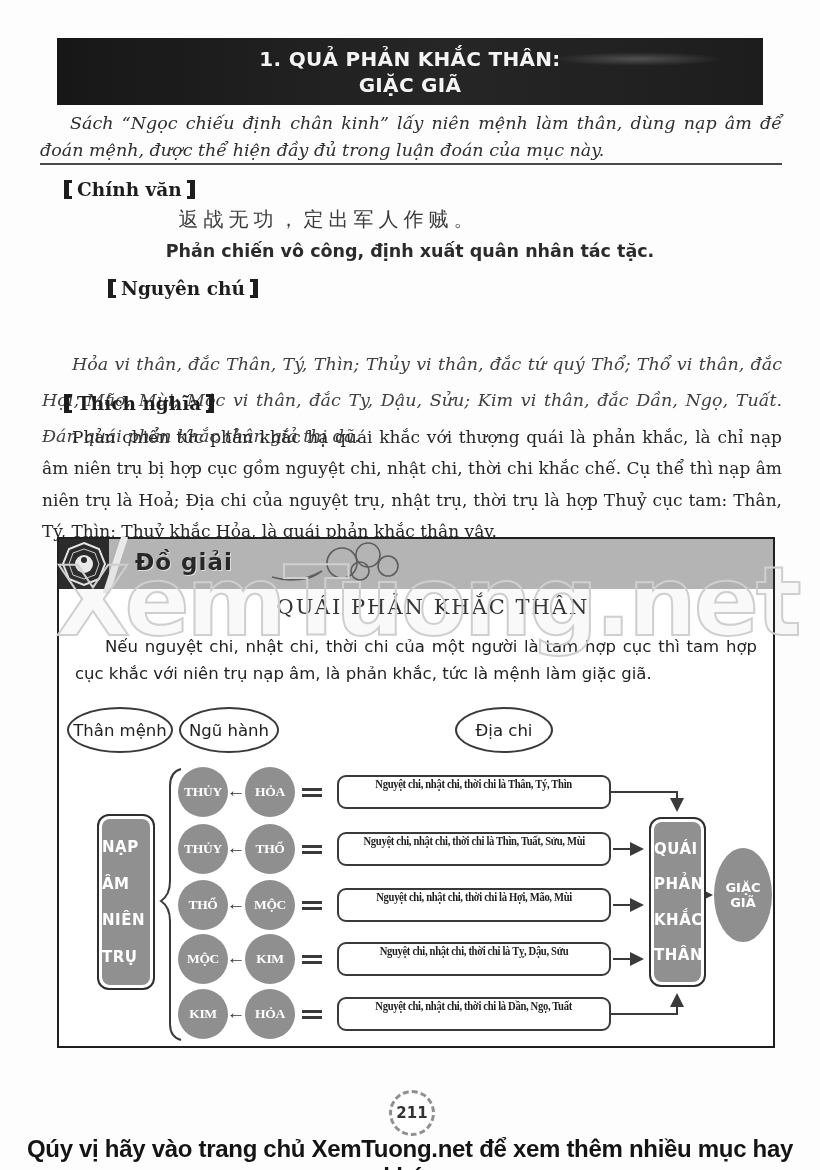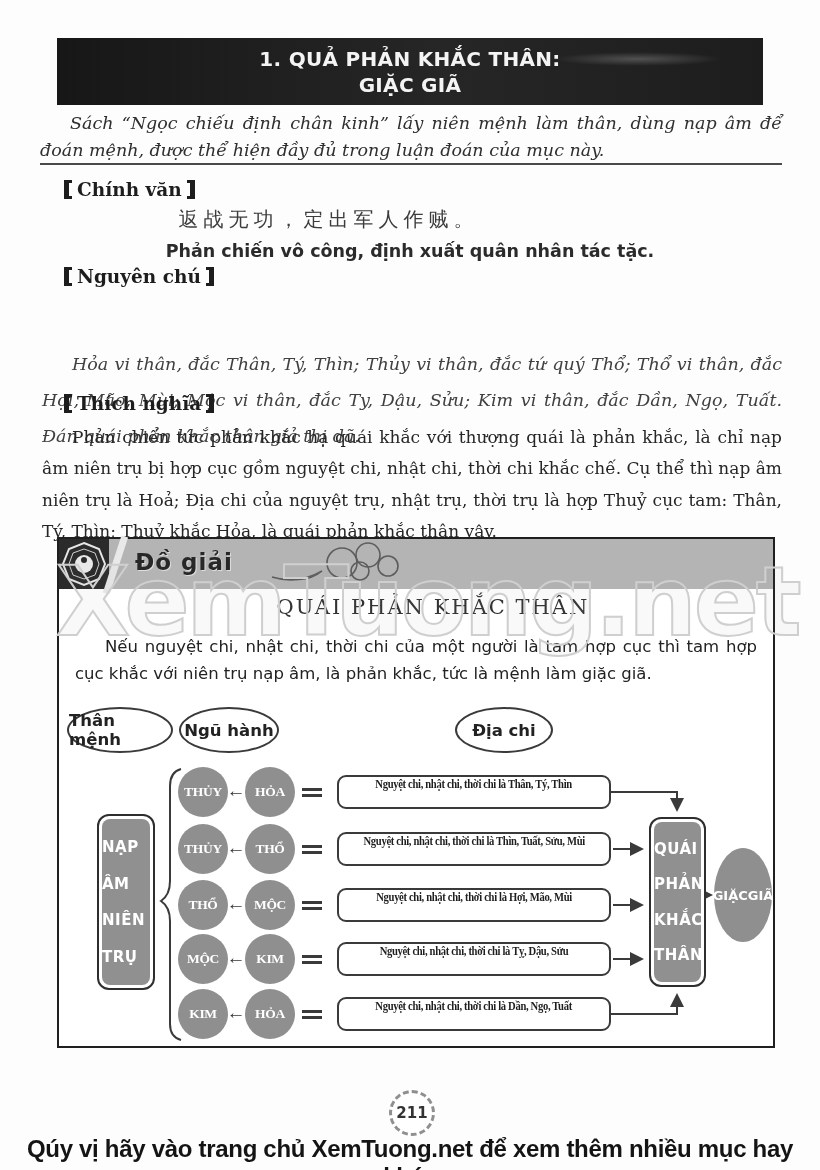--- a/index.html
+++ b/index.html
@@ -49,21 +49,21 @@
                font-weight:bold; font-size:96px; letter-spacing:-3px; white-space:nowrap;
                color:rgba(130,130,130,.05); -webkit-text-stroke:2px #cfcfcf; }
 
   .dtitle { position:absolute; left:0; top:56px; width:100%; text-align:center;
             font-family:"DejaVu Serif", serif; font-size:21px; letter-spacing:2px; color:#333;padding-left:34px; }
   .dintro { position:absolute; left:16px; top:94px; width:682px; font-size:16.5px; line-height:1.65;
             color:#222; text-align:justify; text-indent:30px; }
 
   .oval { position:absolute; height:46px; border:2.5px solid #3a3a3a; border-radius:50%;
           display:flex; align-items:center; justify-content:center;
-          font-weight:bold; font-size:16.5px; color:#222; background:#fff; }
+          font-weight:normal; font-size:16.5px; color:#222; background:#fff; }
 
   .vbox { position:absolute; border:2px solid #2e2e2e; border-radius:12px; background:#fff; padding:3px; }
   .vbox .in { width:100%; height:100%; background:#909090; border-radius:8px;
               display:flex; flex-direction:column; justify-content:space-evenly; align-items:flex-start;
               color:#fff; font-weight:bold; font-size:15px; letter-spacing:.5px; }
 
   .drow { position:absolute; left:119px; width:433px; height:50px;font-family:Liberation Serif, serif; }
   .circ { position:absolute; top:0; width:50px; height:50px; border-radius:50%; background:#8f8f8f;
           display:flex; align-items:center; justify-content:center;
           color:#fff; font-weight:bold; font-size:13.5px; letter-spacing:-.3px; }
@@ -72,21 +72,21 @@
           text-align:center; font-size:19px; font-weight:bold; color:#333; }
   .eq { position:absolute; left:124px; top:21px; width:20px; height:9px;
         border-top:3px solid #3a3a3a; border-bottom:3px solid #3a3a3a; }
   .rowbox { position:absolute; left:159px; top:8px; width:274px; height:34px;
             border:2px solid #3a3a3a; border-radius:9px; background:#fff;
             display:flex; align-items:flex-start; justify-content:center; overflow:hidden; }
   .rowbox span { white-space:nowrap; font-weight:bold; font-size:12.5px; letter-spacing:-.4px;
                  color:#1e1e1e; transform:scaleX(.85); }
 
   .giac { position:absolute; left:655px; top:309px; width:58px; height:94px; background:#8f8f8f;
-          border-radius:50%; display:flex; flex-direction:row; align-items:center;
+          border-radius:50%; display:flex; flex-direction:column; align-items:center;
           justify-content:center; color:#fff; font-weight:bold; font-size:13px; }
 
   .overlay { position:absolute; left:0; top:0; pointer-events:none; }
 
   
   .pagenum { position:absolute; left:calc(50% - 21px); top:1090px; width:46px; height:46px;
              border:3px dashed #8f8f8f; border-radius:50%; display:flex; align-items:center;
              justify-content:center; font-weight:bold; font-size:15px; color:#333; background:#fff; }
   .footer { position:absolute; left:0; top:1135px; width:820px; text-align:center;
             font-family:"Liberation Sans", sans-serif; font-weight:bold; font-size:24px;
@@ -104,21 +104,21 @@
 
   <div class="intro">Sách “Ngọc chiếu định chân kinh” lấy niên mệnh làm thân, dùng nạp âm để đoán mệnh, được thể hiện đầy đủ trong luận đoán của mục này.</div>
   <div class="rule"></div>
 
   <div class="seclabel" style="top:179px;">
     <span class="br l"></span><span>Chính văn</span><span class="br r"></span>
   </div>
   <div class="cn-line">返战无功，定出军人作贼。</div>
   <div class="viet-line">Phản chiến vô công, định xuất quân nhân tác tặc.</div>
 
-  <div class="seclabel" style="top:266px;">
+  <div class="seclabel" style="top:278px;margin-left:44px;">
     <span class="br l"></span><span>Nguyên chú</span><span class="br r"></span>
   </div>
   <div class="para-i" style="top:299px;">Hỏa vi thân, đắc Thân, Tý, Thìn; Thủy vi thân, đắc tứ quý Thổ; Thổ vi thân, đắc Hợi, Mão, Mùi; Mộc vi thân, đắc Ty, Dậu, Sửu; Kim vi thân, đắc Dần, Ngọ, Tuất. Đán quái phản khắc thân giả thị dã.</div>
 
   <div class="seclabel" style="top:393px;">
     <span class="br l"></span><span>Thích nghĩa</span><span class="br r"></span>
   </div>
   <div class="para-n" style="top:422px;">Phản chiến tức phản khắc hạ quái khắc với thượng quái là phản khắc, là chỉ nạp âm niên trụ bị hợp cục gồm nguyệt chi, nhật chi, thời chi khắc chế. Cụ thể thì nạp âm niên trụ là Hoả; Địa chi của nguyệt trụ, nhật trụ, thời trụ là hợp Thuỷ cục tam: Thân, Tý, Thìn; Thuỷ khắc Hỏa, là quái phản khắc thân vậy.</div>
 
   <div class="dbox">

